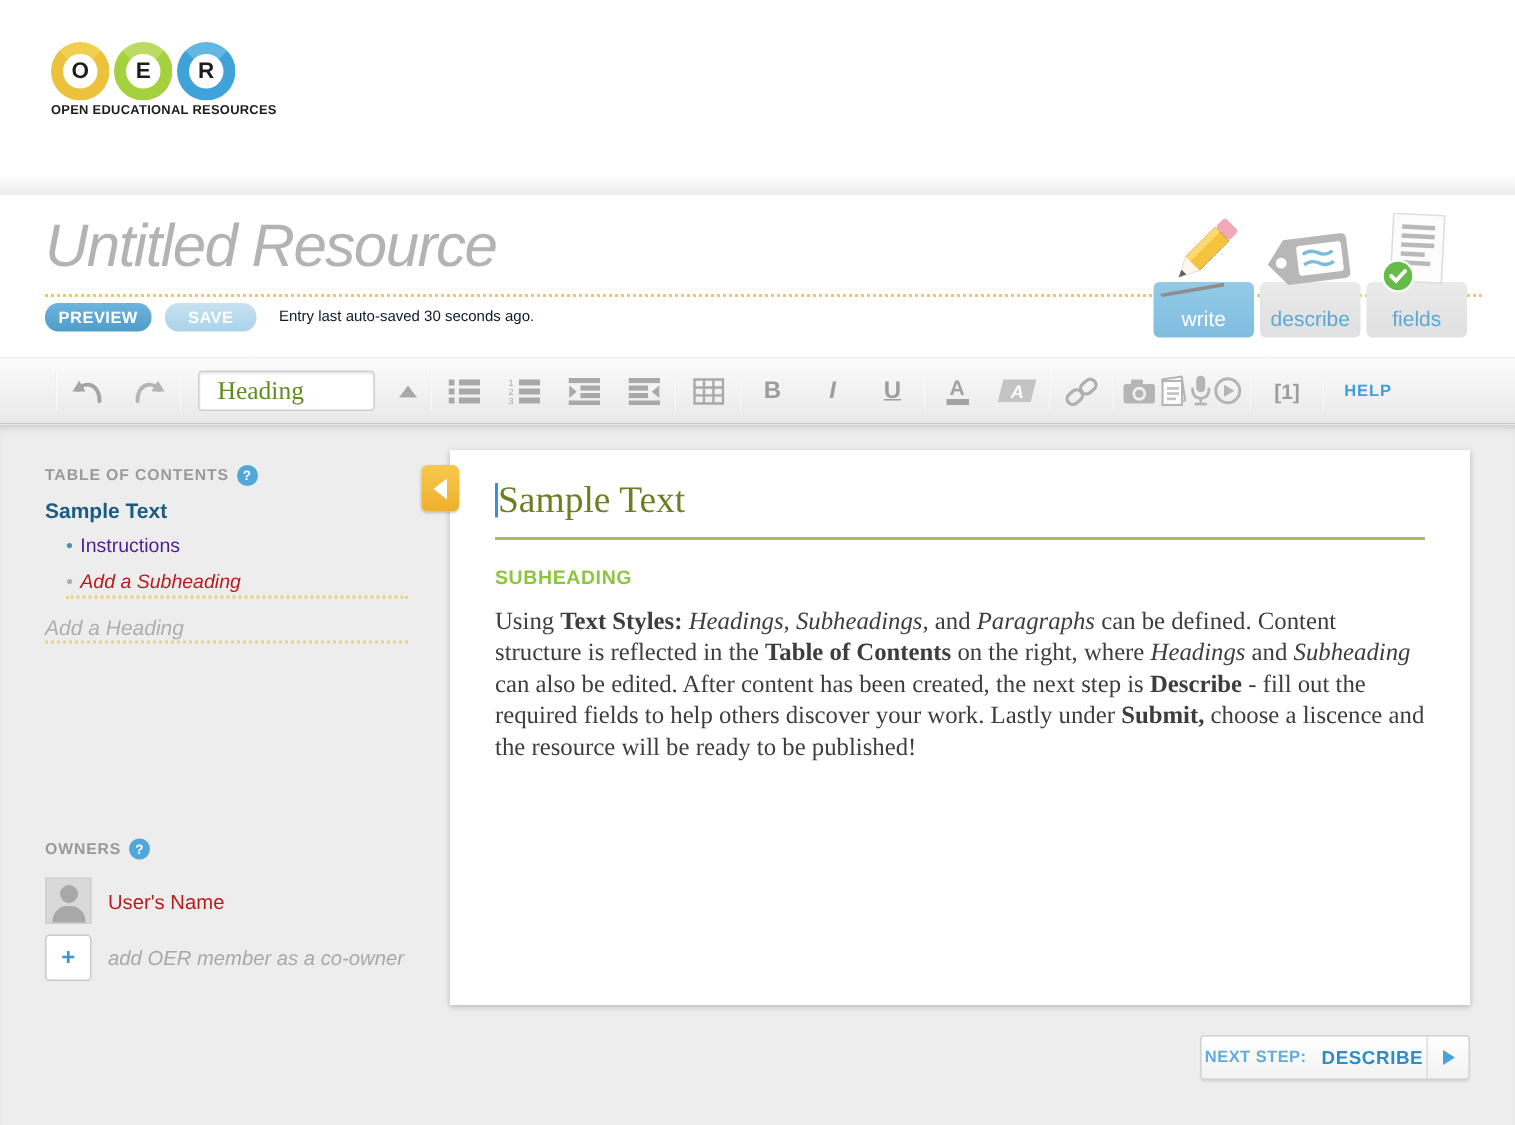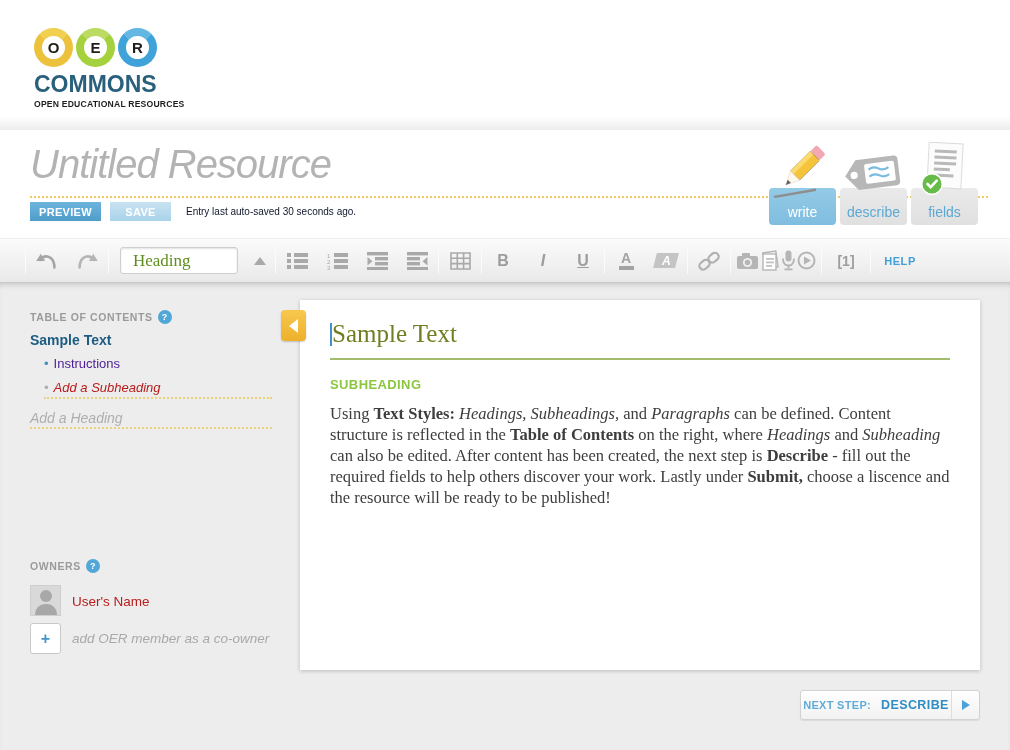--- a/index.html
+++ b/index.html
@@ -20,21 +20,21 @@
   .ring-e { border:8px solid #a6d13f; border-top-color:#bcdb62; }
   .ring-r { border:8px solid #3fa3da; border-top-color:#63b7e3; }
   .logo-commons { margin-top:4px; font-size:23px; font-weight:bold; color:#2a607c; letter-spacing:0px; }
   .logo-tagline { margin-top:1px; font-size:8.6px; font-weight:bold; color:#1d1d1b; letter-spacing:0.2px; white-space:nowrap; }
 
   
   .title-bar { position:absolute; top:130px; left:0; right:0; height:108px; background:#fff; }
   .resource-title { position:absolute; left:30px; top:12px; font-size:40px; font-style:italic;
     color:#b3b3b3; letter-spacing:-1px; cursor:text; }
   .title-dotted { position:absolute; left:30px; right:22px; top:66px; border-bottom:2px dotted #eccb62; }
-  .btn-preview, .btn-save { position:absolute; top:72px; height:19px; border:none; border-radius:0;
+  .btn-preview, .btn-save { position:absolute; top:72px; height:19px; border:none; border-radius:9px;
     color:#fff; font-size:11px; font-weight:bold; font-family:"Liberation Sans",sans-serif;
     text-align:center; cursor:pointer; letter-spacing:0.3px; }
   .btn-preview { left:30px; width:71px; background:linear-gradient(#6db4dd,#4f9dca); }
   .btn-save { left:110px; width:61px; background:linear-gradient(#c8e2f1,#a9d3ea); }
   .autosave { position:absolute; left:186px; top:76px; font-size:10px; color:#0f172a; }
 
   .step-tabs { position:absolute; right:32px; top:58px; display:flex; gap:4px; }
   .step-tab { position:relative; width:67px; height:37px; border-radius:4px;
     background:linear-gradient(#eaeaea,#e0e0e0); display:flex; align-items:flex-end; justify-content:center;
     padding-bottom:5px; cursor:pointer; }
@@ -42,21 +42,21 @@
   .step-tab.active { background:linear-gradient(#94cae6,#7fbde0); }
   .step-tab.active .step-label { color:#fff; }
   .step-icon { position:absolute; z-index:2; pointer-events:none; }
   .icon-pencil { left:2px; top:-43px; }
   .icon-tag { left:1px; top:-37px; }
   .icon-doc { left:8px; top:-46px; }
 
   
   .toolbar { position:absolute; top:238px; left:0; right:0; height:45px;
     background:linear-gradient(#fbfbfb,#e9e9e9); border-top:1px solid #efefef; border-bottom:1px solid #c9c9c9;
-    display:flex; align-items:center; padding-left:24px; }
+    display:flex; align-items:center; padding-left:36px; }
   .tsep { width:1px; height:27px; background:#d2d2d2; border-right:1px solid #fbfbfb; margin:0 1px; flex:none; }
   .tbtn { width:40px; height:44px; display:flex; align-items:center; justify-content:center; cursor:pointer; flex:none; }
   .tbtn.glyph { font-size:16px; font-weight:bold; color:#9d9d9d; }
   .tbtn.glyph.it { font-style:italic; font-weight:bold; }
   .tbtn.glyph.un { text-decoration:underline; }
   .heading-select { width:118px; height:27px; margin:0 8px 0 10px; background:#fff;
     border:1px solid #cfcfcf; border-radius:3px; box-shadow:inset 0 1px 2px rgba(0,0,0,0.12);
     display:flex; align-items:center; padding-left:12px; cursor:pointer; flex:none; }
   .heading-select span { font-family:"Liberation Serif",serif; font-size:17px; color:#5f8d1d; }
   .dd-arrow-btn { width:28px; height:44px; display:flex; align-items:center; justify-content:center; cursor:pointer; flex:none; }
@@ -145,21 +145,20 @@
         <span class="ring ring-o">
             <i>O</i>
           </span>
         <span class="ring ring-e">
             <i>E</i>
           </span>
         <span class="ring ring-r">
             <i>R</i>
           </span>
       </div>
-      <div class="logo-commons">COMMONS</div>
       <div class="logo-tagline">OPEN EDUCATIONAL RESOURCES</div>
     </div>
     <div class="hdr-shadow"></div>
   </header>
 
   <section class="title-bar">
     <div class="title-dotted"></div>
     <div class="resource-title">Untitled Resource</div>
     <button class="btn-preview">PREVIEW</button>
     <button class="btn-save">SAVE</button>

